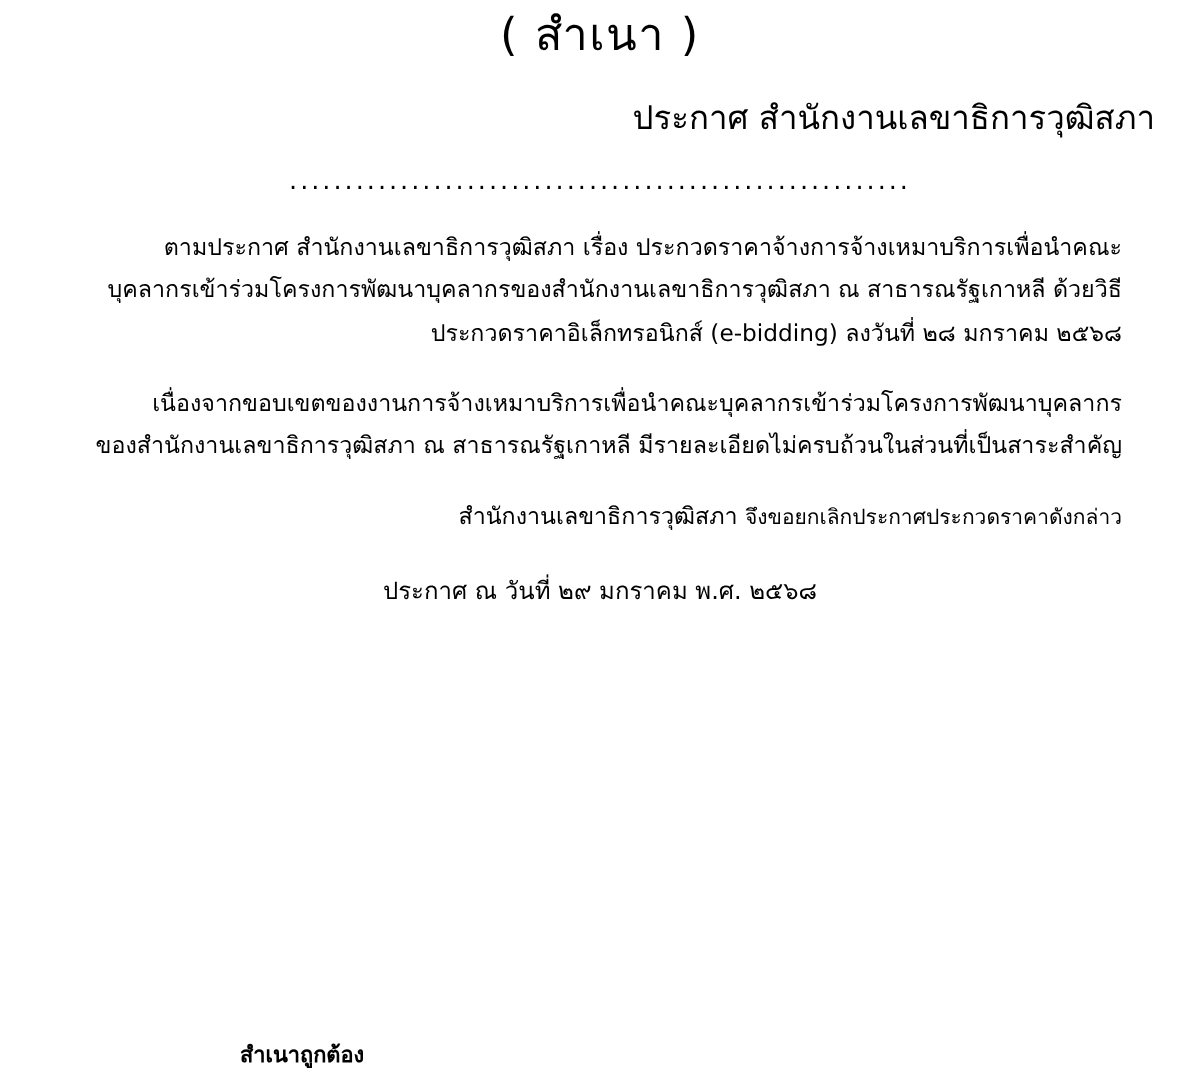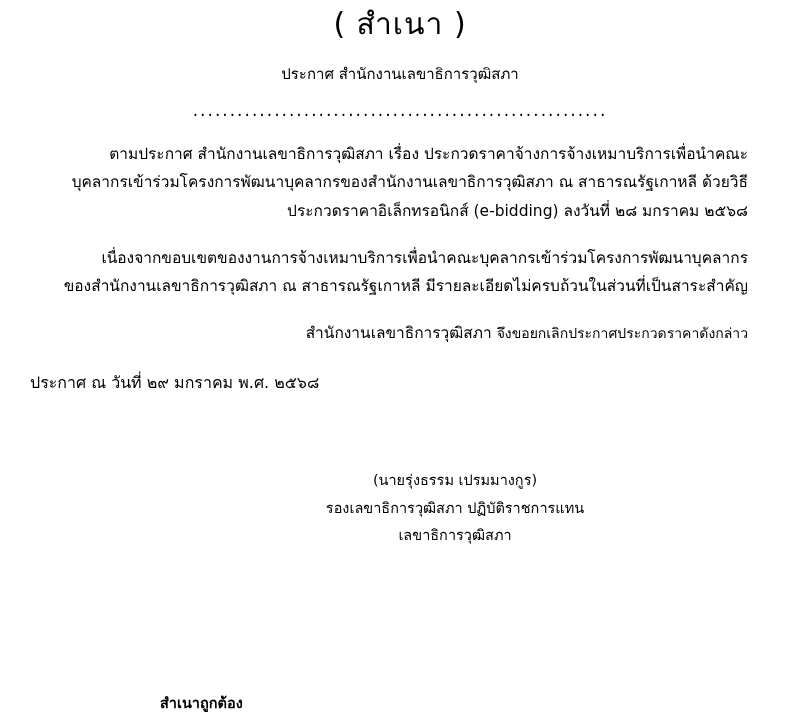--- a/index.html
+++ b/index.html
@@ -22,22 +22,22 @@
     padding: 0 30px;
   }
   .copy-mark {
     text-align: center;
     font-size: 30px;
     margin-top: 4px;
     line-height: 1.35;
     letter-spacing: 1px;
   }
   .head-line {
-    text-align: center;
-    font-size: 15px;
+    text-align: right;
+    font-size: 22px;
     line-height: 1.55;
     margin-top: 18px;
   }
   .subject-block {
     text-align: center;
     font-size: 17px;
     line-height: 1.75;
     margin-top: 6px;
     font-weight: normal;
     padding: 0 20px;
@@ -60,21 +60,21 @@
   .body-para.p2 {
     margin-top: 18px;
   }
   .body-para.p3 {
     margin-top: 18px;
   }
   .body-para .small {
     font-size: 14px;
   }
   .announce-date {
-    text-align: left;
+    text-align: center;
     font-size: 16px;
     margin-top: 22px;
     line-height: 1.6;
   }
   .signature-block {
     margin-top: 72px;
     text-align: center;
     font-size: 14.5px;
     line-height: 1.9;
     padding-left: 110px;
@@ -103,21 +103,16 @@
   <div class="divider">........................................................</div>
 
   <div class="body-para p1">ตามประกาศ สำนักงานเลขาธิการวุฒิสภา เรื่อง ประกวดราคาจ้างการจ้างเหมาบริการเพื่อนำคณะบุคลากรเข้าร่วมโครงการพัฒนาบุคลากรของสำนักงานเลขาธิการวุฒิสภา ณ สาธารณรัฐเกาหลี ด้วยวิธีประกวดราคาอิเล็กทรอนิกส์ (e-bidding) ลงวันที่ ๒๘ มกราคม ๒๕๖๘</div>
 
   <div class="body-para p2">เนื่องจากขอบเขตของงานการจ้างเหมาบริการเพื่อนำคณะบุคลากรเข้าร่วมโครงการพัฒนาบุคลากรของสำนักงานเลขาธิการวุฒิสภา ณ สาธารณรัฐเกาหลี มีรายละเอียดไม่ครบถ้วนในส่วนที่เป็นสาระสำคัญ</div>
 
   <div class="body-para p3"><span>สำนักงานเลขาธิการวุฒิสภา </span><span class="small">จึงขอยกเลิกประกาศประกวดราคาดังกล่าว</span></div>
 
   <div class="announce-date">ประกาศ ณ วันที่ ๒๙ มกราคม พ.ศ. ๒๕๖๘</div>
 
-  <div class="signature-block">
-    <div>(นายรุ่งธรรม เปรมมางกูร)</div>
-    <div>รองเลขาธิการวุฒิสภา ปฏิบัติราชการแทน</div>
-    <div>เลขาธิการวุฒิสภา</div>
-  </div>
 
   <div class="footer-note">สำเนาถูกต้อง</div>
 
 </div>
 
 </body></html>

